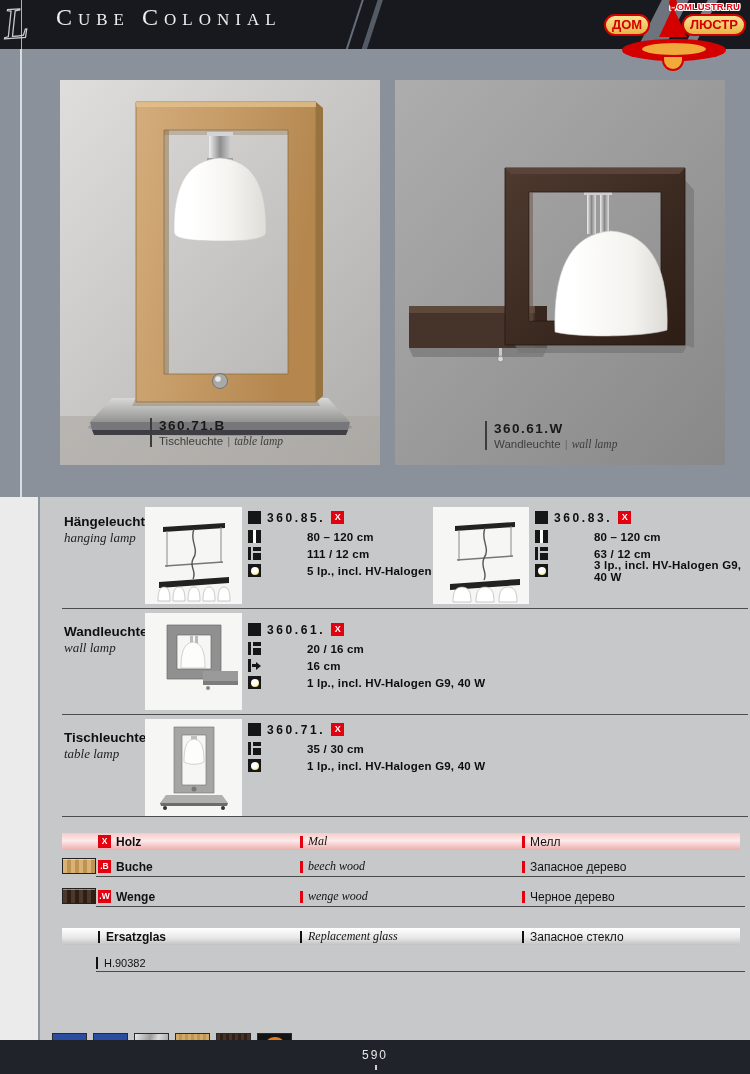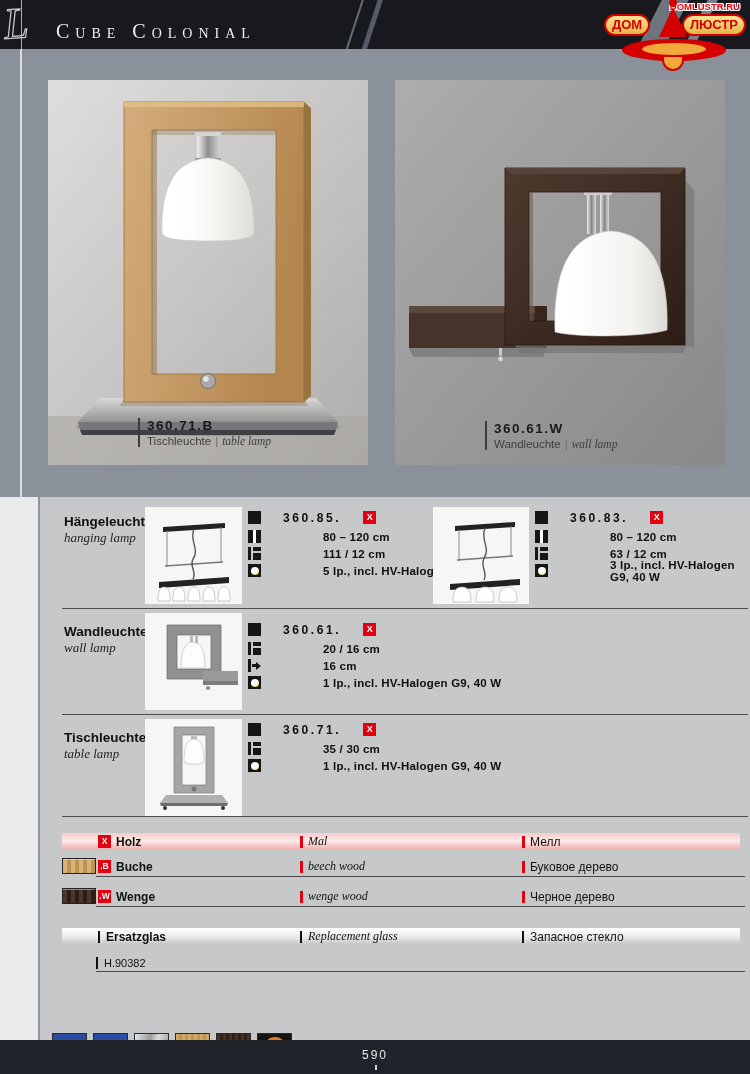--- a/index.html
+++ b/index.html
@@ -10,22 +10,22 @@
   
   #hdr{position:absolute;left:0;top:0;width:750px;height:49px;background:#17191e;overflow:hidden;}
   .hstripe{position:absolute;background:#676d77;}
   .hs1{left:352px;top:-10px;width:2px;height:80px;transform:rotate(18deg);}
   .hs2{left:368px;top:-10px;width:5px;height:80px;transform:rotate(18deg);background:#555b64;}
   .hs3{left:648px;top:-20px;width:24px;height:100px;transform:rotate(27deg);background:#6e747e;}
   .hs4{left:693px;top:-20px;width:9px;height:100px;transform:rotate(27deg);background:#7a8089;}
   .hvline{position:absolute;left:21px;top:0;width:1px;height:49px;background:#aab0b8;}
   #logoL{position:absolute;left:4px;top:-2px;font:italic 400 44px "Liberation Serif",serif;
          color:transparent;-webkit-text-stroke:1.2px #c7cbd2;transform:rotate(-4deg);}
-  #title{position:absolute;left:56px;top:20px;font-family:"Liberation Serif",serif;
-         font-variant:small-caps;font-size:20px;letter-spacing:6px;color:#efefef;}
+  #title{position:absolute;left:56px;top:4px;font-family:"Liberation Serif",serif;
+         font-variant:small-caps;font-size:24px;letter-spacing:6px;color:#efefef;}
 
   
   #brand{position:absolute;right:4px;top:1px;width:142px;height:72px;z-index:20;}
   #brand-url{position:absolute;right:6px;top:0;font:700 9.5px "Liberation Sans",sans-serif;color:#e3000f;
      text-shadow:-1px 0 #fff,1px 0 #fff,0 -1px #fff,0 1px #fff,-1px -1px #fff,1px 1px #fff,1px -1px #fff,-1px 1px #fff;}
   .pill{position:absolute;top:13px;height:22px;border:2px solid #d40000;border-radius:11px;
         background:linear-gradient(#f9e493,#e6b544);color:#d40000;font:700 13px/18px "Liberation Sans",sans-serif;
         padding:0 6px;}
   #pill1{left:0;}
   #pill2{right:0;}
@@ -34,41 +34,41 @@
   #brand-mid::after{content:"";position:absolute;left:-4px;top:-8px;width:8px;height:8px;border-radius:50%;background:#d40000;}
   #bowl{position:absolute;left:18px;top:38px;width:104px;height:22px;background:#d40000;border-radius:50%;}
   #bowl-in{position:absolute;left:38px;top:42px;width:64px;height:12px;background:#f2a93c;border-radius:50%;}
   #bowl-drop{position:absolute;left:58px;top:56px;width:22px;height:14px;background:#f2a93c;
      border:2px solid #d40000;border-radius:0 0 12px 12px;border-top:none;}
 
   
   #band{position:absolute;left:0;top:49px;width:750px;height:448px;background:#8b919b;}
   #band-line{position:absolute;left:20px;top:0;width:2px;height:448px;background:#d9dce0;}
   .photo{position:absolute;top:31px;height:385px;}
-  #photo1{left:48px;width:360px;}
+  #photo1{left:60px;width:360px;}
   #photo2{left:395px;width:330px;}
   .photo svg{display:block;}
   .photo-cap{position:absolute;border-left:2px solid #3c3c3c;padding-left:7px;}
   .cap-code{font:700 13.5px "Liberation Sans",sans-serif;letter-spacing:1.5px;color:#191919;}
   .cap-sub{font:11.5px "Liberation Sans",sans-serif;color:#3e3e3e;margin-top:2px;}
   .cap-sub .sep{margin:0 4px;color:#6a6a6a;}
   .cap-sub .en{font-style:italic;font-family:"Liberation Serif",serif;}
 
   
   #lower{position:absolute;left:0;top:497px;width:750px;height:543px;background:#c6c8ca;}
   #lstrip{position:absolute;left:0;top:0;width:38px;height:543px;background:#ebebeb;}
   #ldiv{position:absolute;left:38px;top:0;width:2px;height:543px;background:#8e949c;}
 
   .pname{position:absolute;font:700 13.5px "Liberation Sans",sans-serif;color:#101010;}
   .pname .en{display:block;font:italic 13px "Liberation Serif",serif;color:#222;margin-top:1px;}
   .thumb{position:absolute;background:#f6f6f4;}
   .sep-line{position:absolute;height:1px;background:#4c4c4c;}
 
   .specs{position:absolute;}
-  .spec-line{display:flex;align-items:center;gap:22px;height:17px;}
+  .spec-line{display:flex;align-items:center;gap:6px;height:17px;}
   .spec-line.first{margin-bottom:2px;}
   .ic{width:13px;height:13px;flex:0 0 13px;position:relative;}
   .ic-art{background:#161616;}
   .ic-height{background:linear-gradient(90deg,#161616 0 5px,#fdfdfd 5px 8px,#161616 8px 13px);}
   .ic-size{background:
      linear-gradient(#161616,#161616) 0 0/3px 13px no-repeat,
      linear-gradient(#161616,#161616) 5px 0/8px 4px no-repeat,
      linear-gradient(#161616,#161616) 5px 6px/8px 7px no-repeat;}
   .ic-depth{background:
      linear-gradient(#161616,#161616) 0 0/3px 13px no-repeat,
@@ -415,21 +415,21 @@
       <div class="tcell c1">
           <span class="xbox-sm">.B</span>
           <span class="t-de2">Buche</span>
         </div>
       <div class="tcell c2">
           <span class="rbar"></span>
           <span class="t-en">beech wood</span>
         </div>
       <div class="tcell c3">
           <span class="rbar"></span>
-          <span class="t-ru">Буковое дерево</span>
+          <span class="t-ru">Запасное дерево</span>
         </div>
     </div>
     <div class="hr" style="left:96px;top:379px;width:649px;"></div>
 
     <div class="trow" style="top:391px;">
       <span class="swatch swatch-wenge"></span>
       <div class="tcell c1">
           <span class="xbox-sm">.W</span>
           <span class="t-de2">Wenge</span>
         </div>

